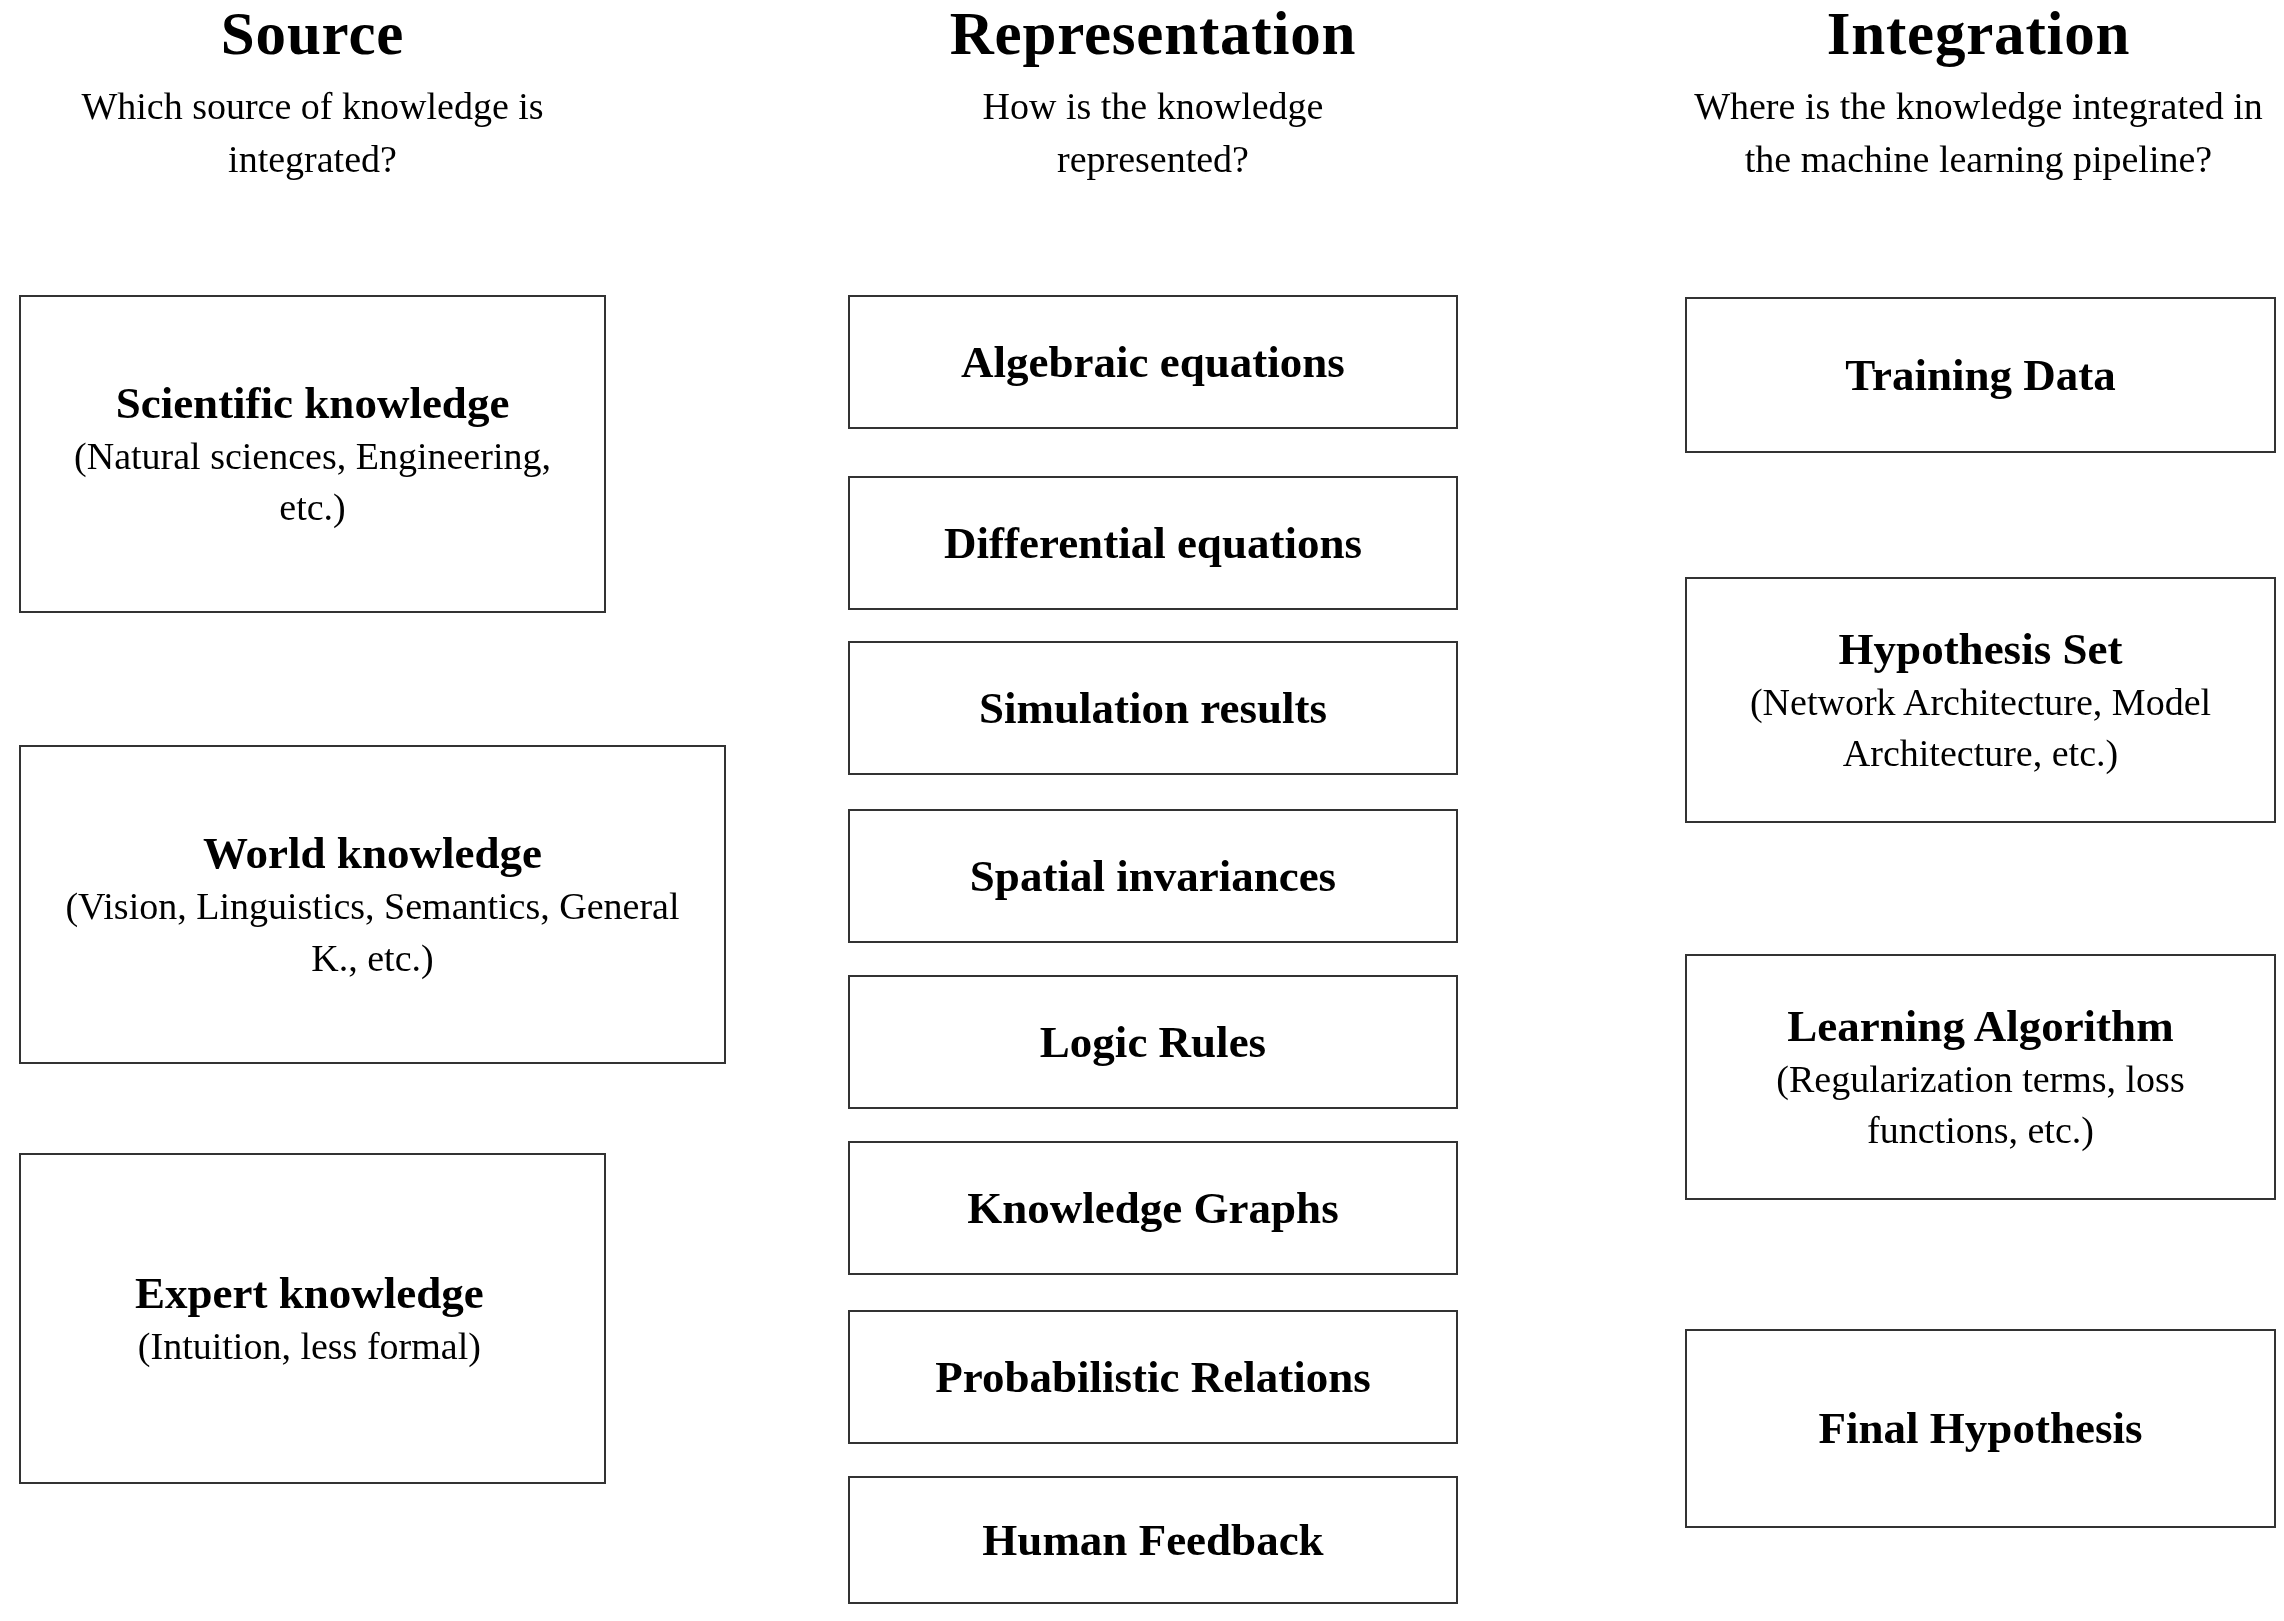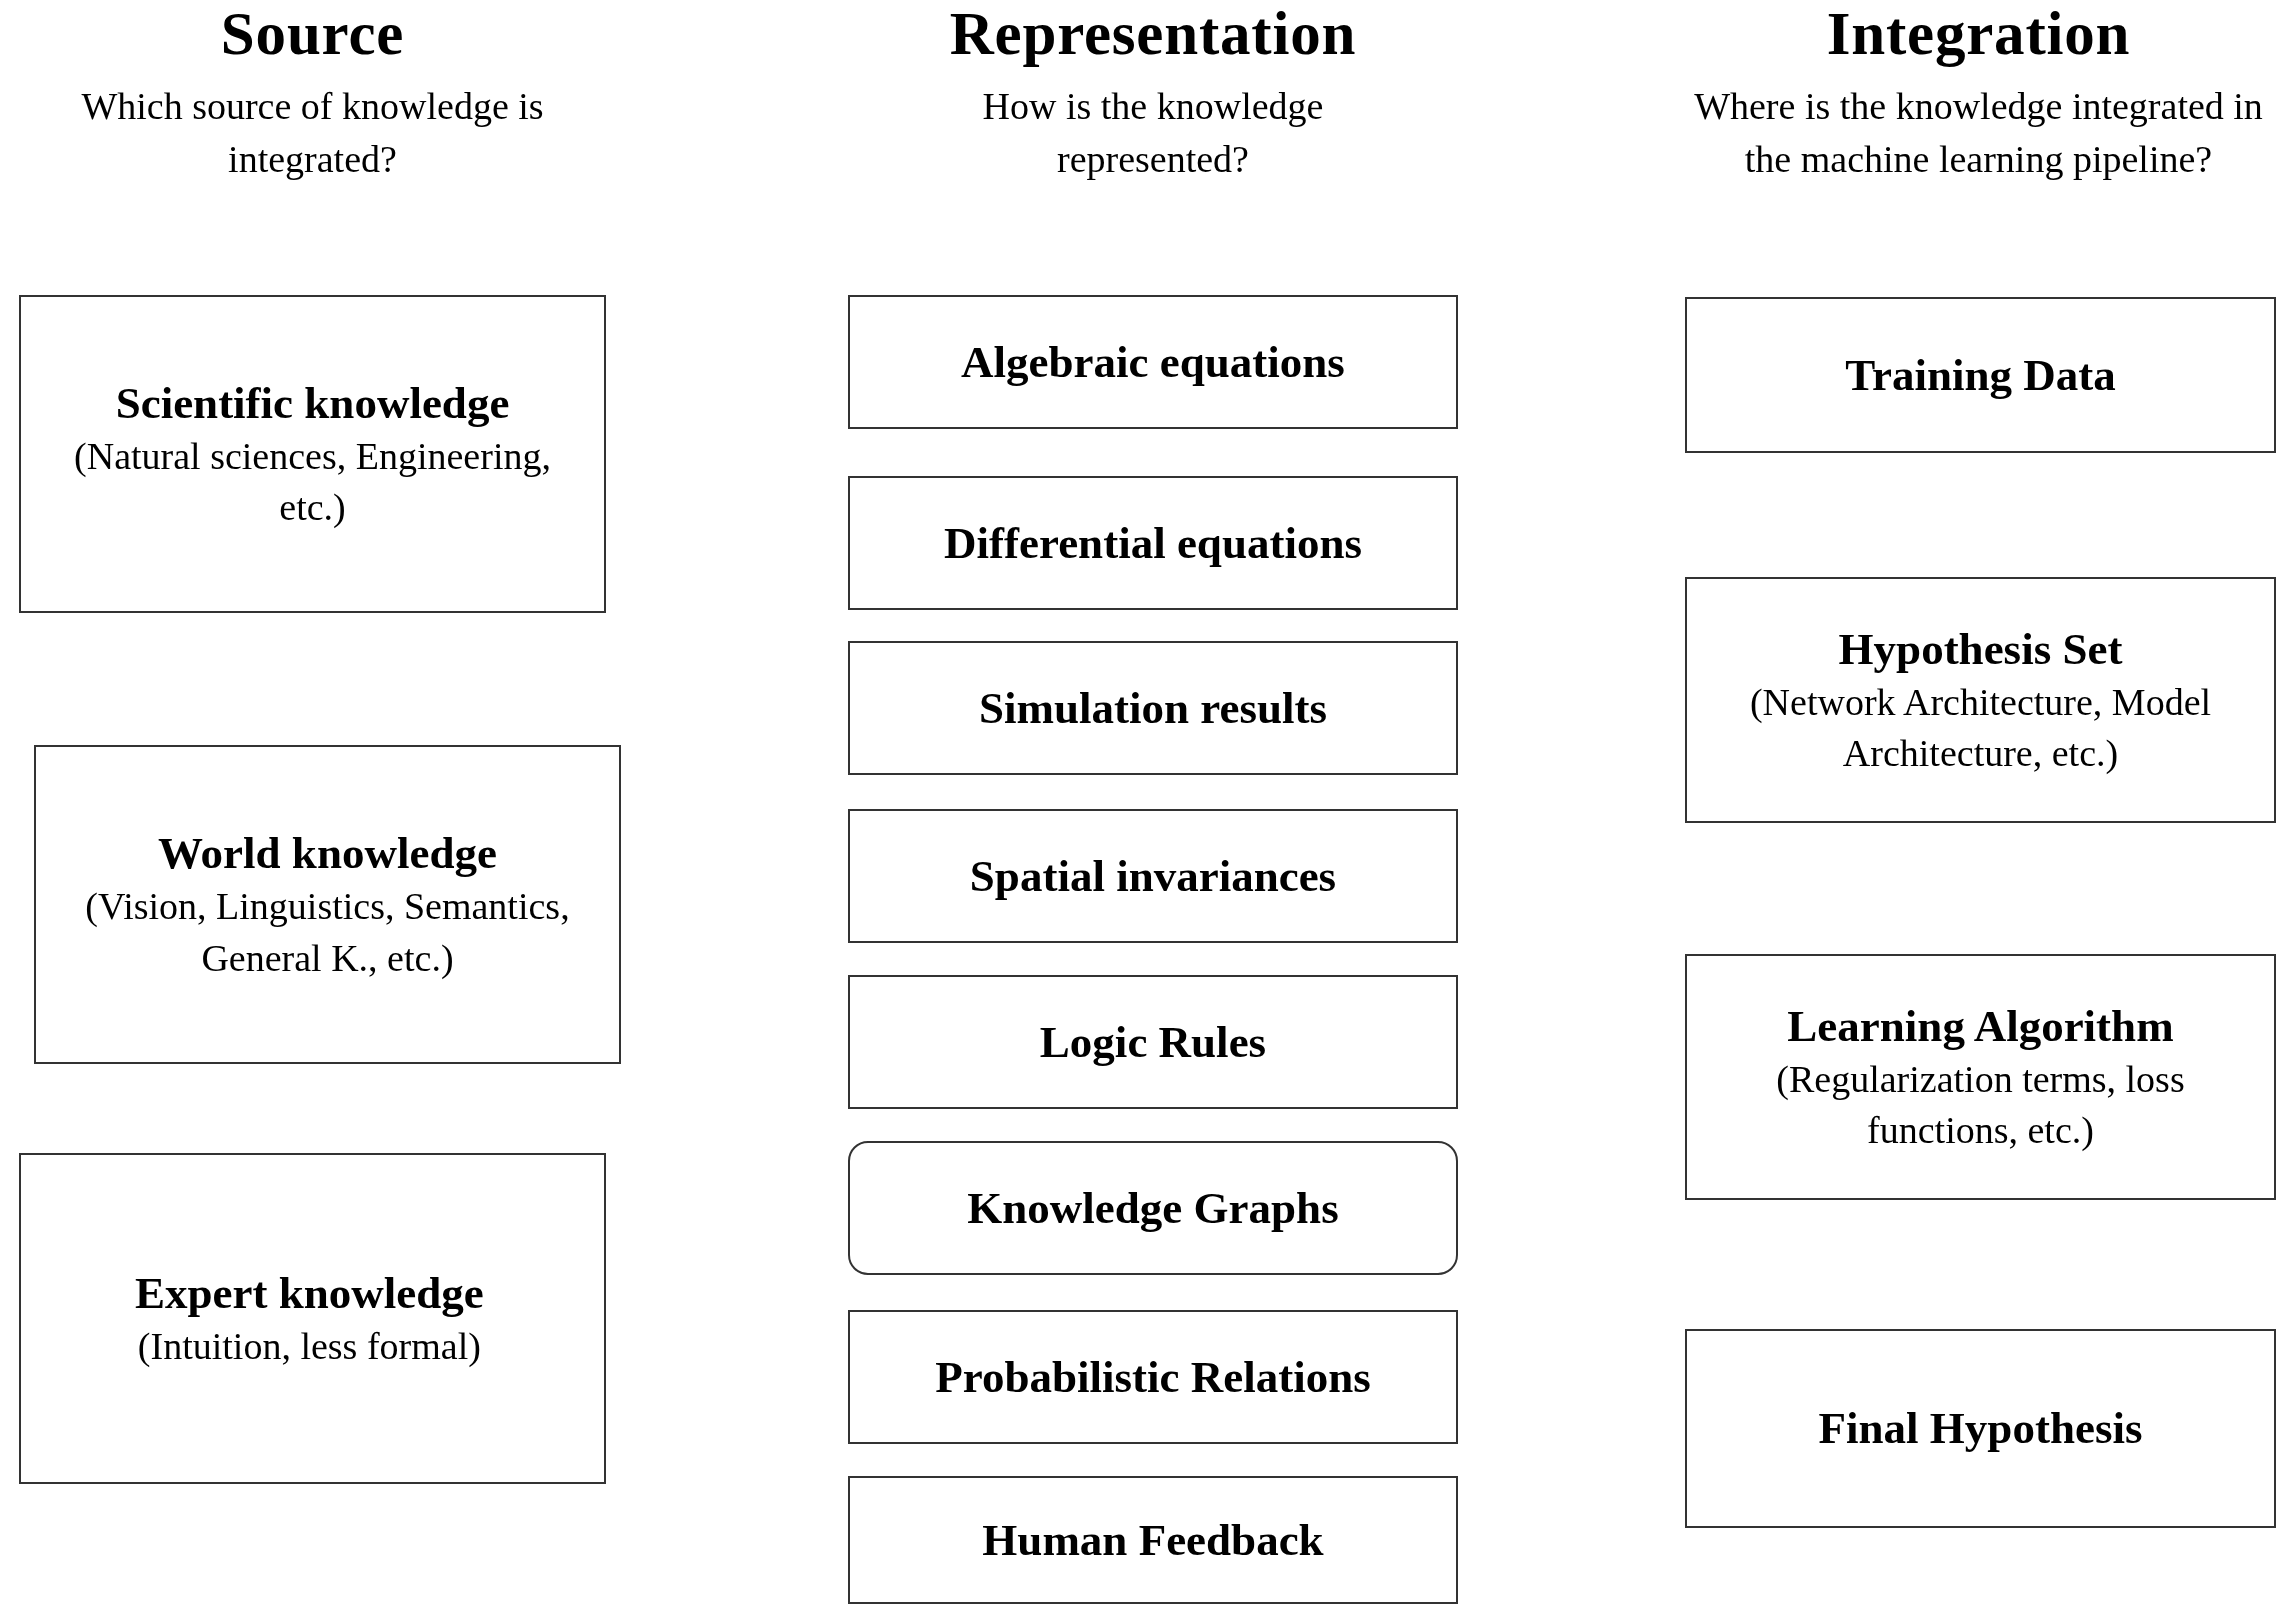--- a/index.html
+++ b/index.html
@@ -56,31 +56,31 @@
     font-weight: bold;
     line-height: 1.25;
   }
   .box-subtitle {
     font-size: 38px;
     line-height: 1.35;
   }
 
   
   #src-box-0 { left: 19px;  top: 295px;  width: 587px; height: 318px; text-align: center; }
-  #src-box-1 { left: 19px;  top: 745px;  width: 587px; height: 319px; margin-left: 15px; }
+  #src-box-1 { left: 19px;  top: 745px;  width: 707px; height: 319px; }
   #src-box-2 { left: 19px;  top: 1153px; width: 587px; height: 331px; padding-left: 16px; }
 
   
   .rep-box { left: 848px; width: 610px; height: 134px; }
   #rep-box-0 { top: 295px; }
   #rep-box-1 { top: 476px; }
   #rep-box-2 { top: 641px; }
   #rep-box-3 { top: 809px; }
   #rep-box-4 { top: 975px; }
-  #rep-box-5 { top: 1141px; border-radius: 20px; }
+  #rep-box-5 { top: 1141px; }
   #rep-box-6 { top: 1310px; }
   #rep-box-7 { top: 1476px; height: 128px; }
 
   
   .int-box { left: 1685px; width: 591px; }
   #int-box-0 { top: 297px;  height: 156px; }
   #int-box-1 { top: 577px;  height: 246px; }
   #int-box-2 { top: 954px; height: 246px; }
   #int-box-3 { top: 1329px; height: 199px; }
 </style>

